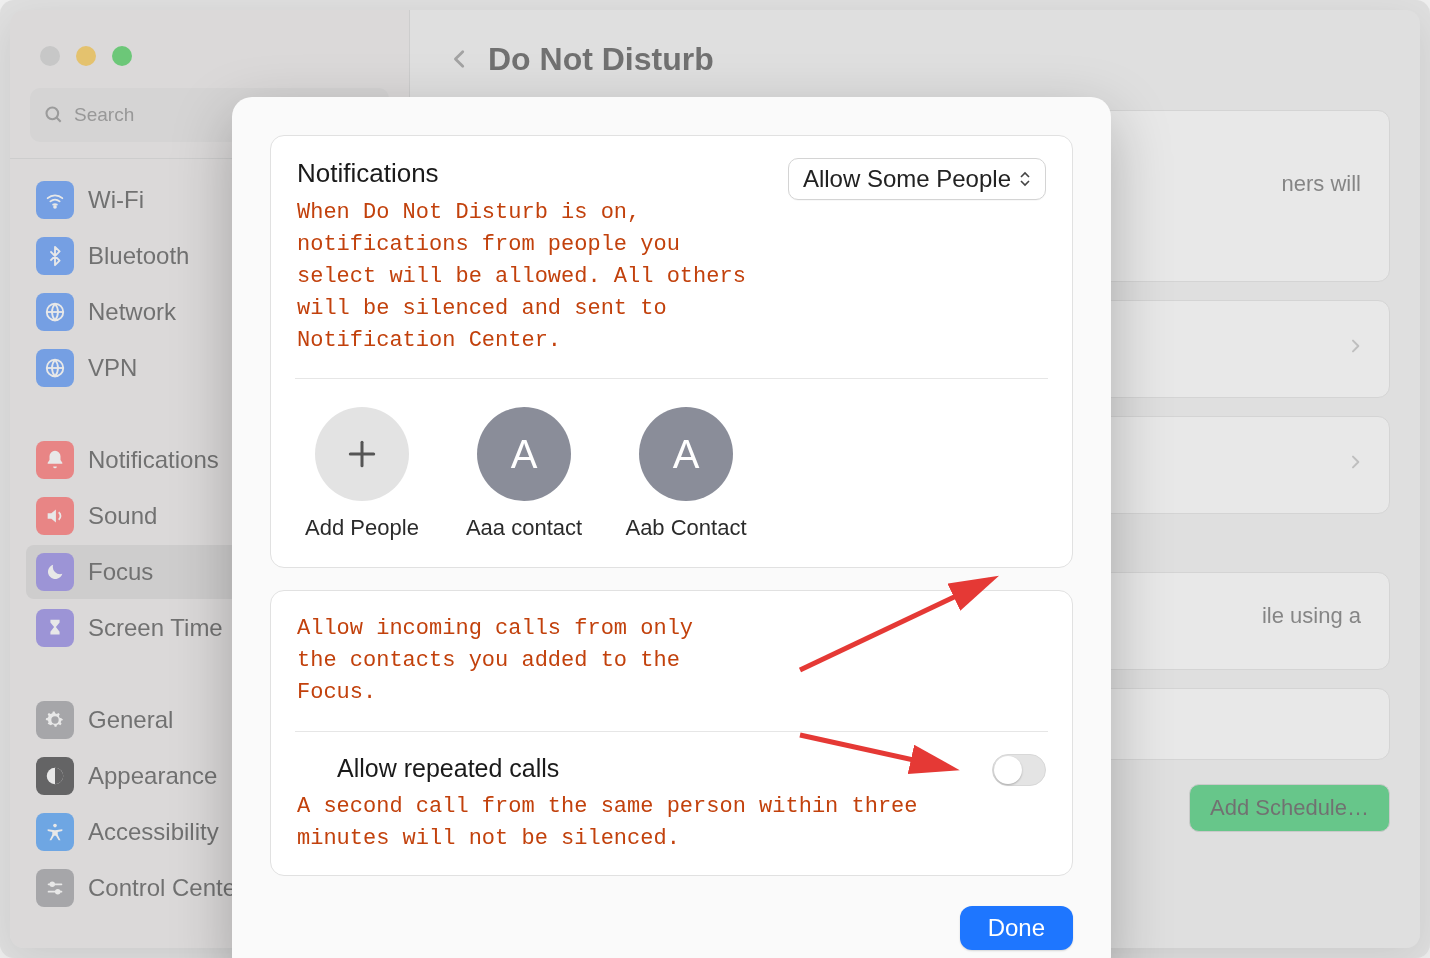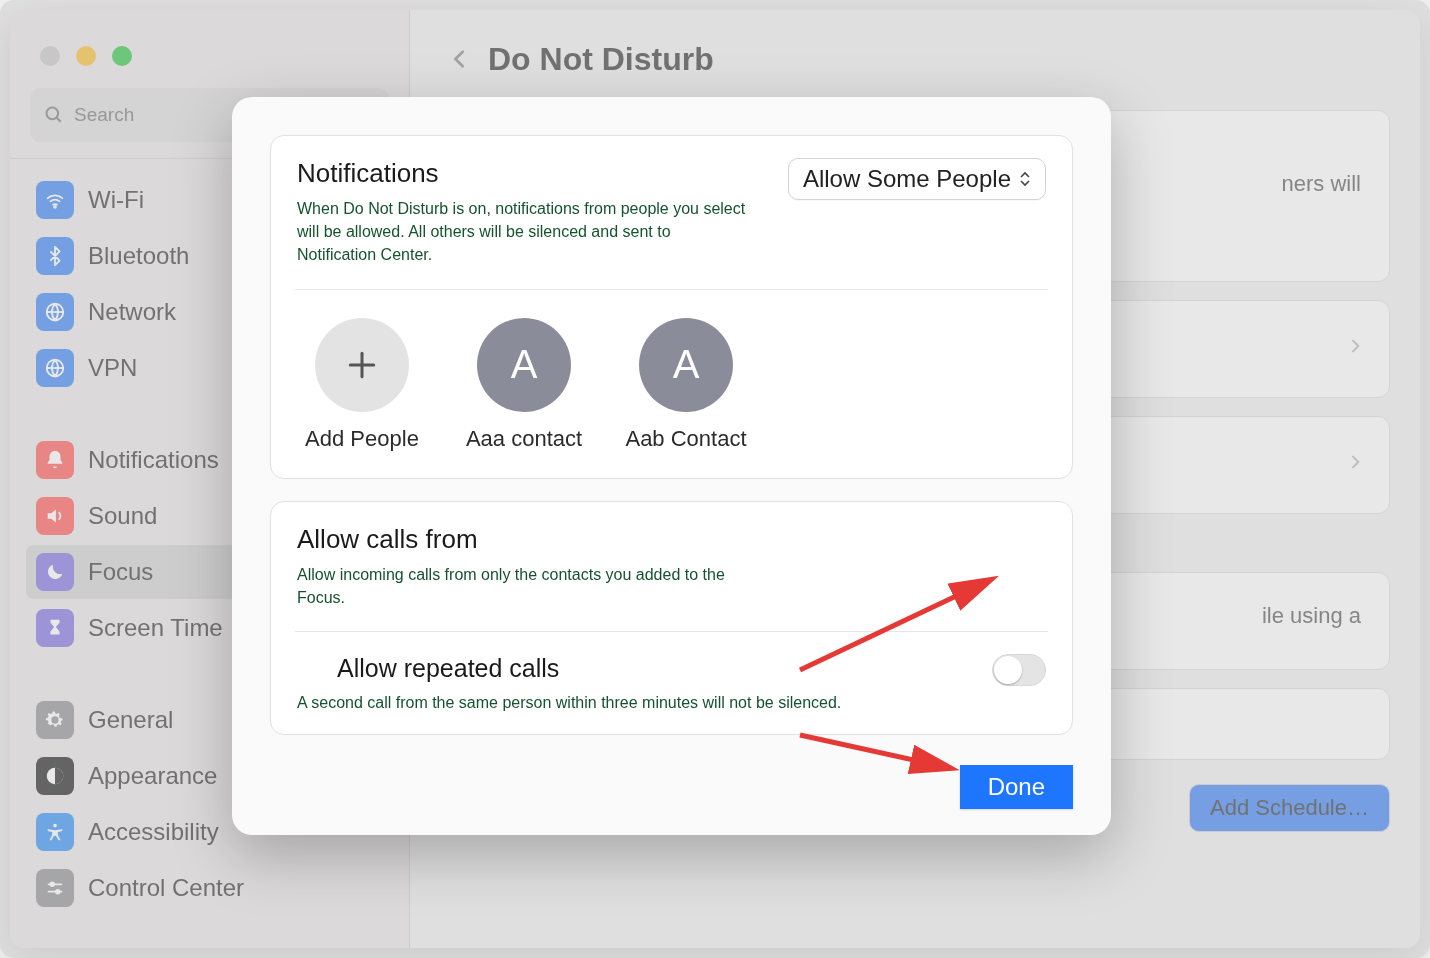--- a/index.html
+++ b/index.html
@@ -128,21 +128,21 @@
     color:#555;
   }
   .bg-row .chev { color:#bbb; }
   .mini-avatars { display:flex; }
   .mini-avatars .av { width:44px; height:44px; border-radius:50%; background:#8a8d99; color:#fff; display:flex; align-items:center; justify-content:center; font-size:20px; font-weight:600; border:2px solid #efefef; }
   .mini-avatars .av + .av { margin-left:-14px; }
 
   .add-schedule-btn {
     display:inline-block;
     padding:10px 20px;
-    background:#3b82f6;
+    background:#22c55e;
     border:1px solid #ccc;
     border-radius:10px;
     font-size:22px;
     color:#333;
   }
 
   
   .modal {
     position:absolute;
     left:232px;
@@ -156,21 +156,21 @@
   }
   .card {
     background:#fff;
     border:1px solid #e1e1e1;
     border-radius:14px;
     padding:22px 26px 26px 26px;
     margin-bottom:22px;
   }
   .card-header { display:flex; justify-content:space-between; align-items:flex-start; gap:24px; }
   .card-title { font-size:26px; font-weight:500; color:#1a1a1a; margin-bottom:8px; }
-  .card-desc { font-size:16px; color:#14532d; line-height:1.45; max-width:480px; }
+  .card-desc { font-size:22px; color:#c2410c; line-height:1.45; max-width:480px;font-family:Liberation Mono, monospace; }
 
   .select-pill {
     display:flex;
     align-items:center;
     gap:8px;
     background:#fff;
     border:1px solid #d4d4d4;
     border-radius:10px;
     padding:6px 14px;
     font-size:24px;
@@ -216,21 +216,21 @@
     display:flex;
     justify-content:flex-end;
     padding-top:8px;
   }
   .done-btn {
     background:#1e76ff;
     color:#fff;
     font-size:24px;
     font-weight:500;
     border:none;
-    border-radius:0;
+    border-radius:12px;
     padding:8px 28px;
     box-shadow:0 1px 2px rgba(0,0,0,0.15);
   }
 
   
   .arrow {
     position:absolute;
     z-index:20;
     pointer-events:none;
   }
@@ -463,21 +463,20 @@
             <div class="avatar-circle person-bg">A</div>
   <span class="person-label">Aab Contact</span>
           </div>
         </div>
     </div>
   </div>
 
   <div class="card" style="padding-bottom:20px;">
     <div class="row-flex">
       <div style="max-width:440px;">
-        <div class="card-title">Allow calls from</div>
         <div class="card-desc">Allow incoming calls from only the contacts you added to the Focus.</div>
       </div>
     </div>
     <hr>
     <div class="row-flex">
       <div style="max-width:640px;">
         <div class="card-title" style="font-size:25px;margin-left:40px;">Allow repeated calls</div>
         <div class="card-desc" style="max-width:640px;">A second call from the same person within three minutes will not be silenced.</div>
       </div>
       <div class="toggle">

